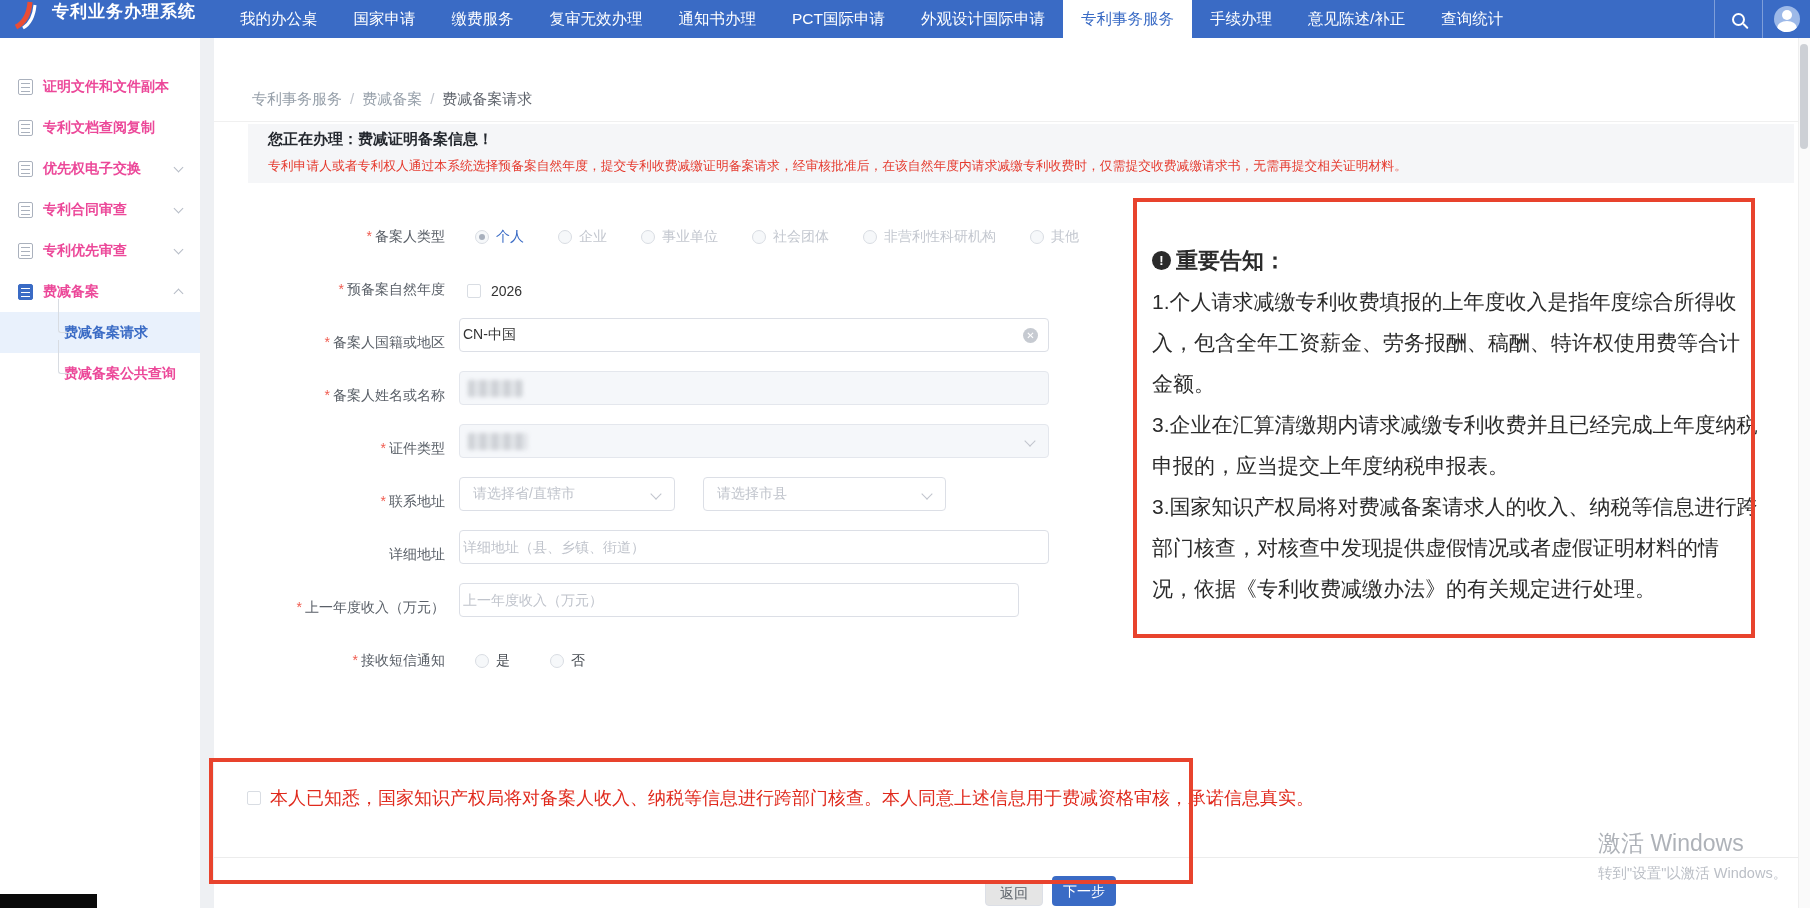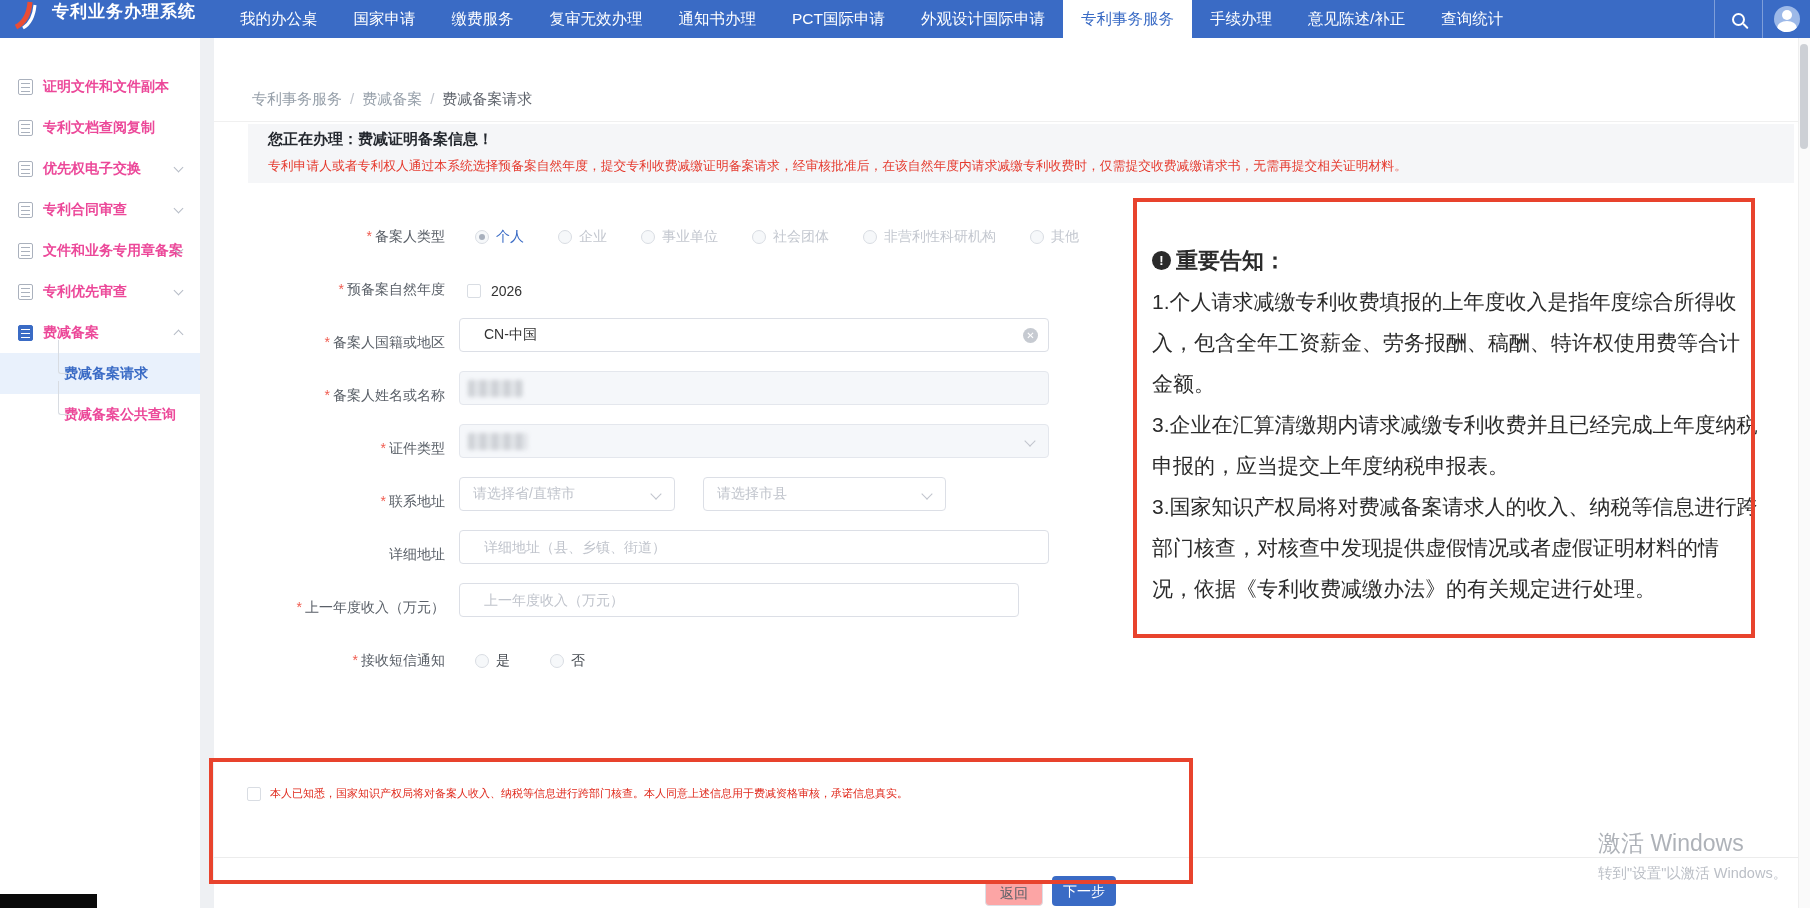--- a/index.html
+++ b/index.html
@@ -47,21 +47,21 @@
   .banner-title { font-size:15px; font-weight:bold; color:#24282e; }
   .banner-notice { font-size:12.8px; color:#e53a2e; margin-top:9px; white-space:nowrap; }
 
   
   .form { position:absolute; left:214px; top:193px; width:1000px; z-index:1; }
   .frow { height:53px; display:flex; align-items:flex-end; }
   .flabel { width:231px; text-align:right; font-size:14px; color:#5a6068; flex:0 0 auto; white-space:nowrap; }
   .req { color:#f05b4f; margin-right:3px; font-size:14px; }
   .fctrl { margin-left:14px; display:flex; align-items:center; position:relative; }
 
-  .tinput { width:590px; height:34px; border:1px solid #dcdfe6; border-radius:4px; font-size:14px; color:#333; padding:0 34px 0 24px; outline:none; font-family:inherit; background:#fff; }
+  .tinput { width:590px; height:34px; border:1px solid #dcdfe6; border-radius:4px; font-size:14px; color:#333; padding:0 34px 0 3px; outline:none; font-family:inherit; background:#fff; }
   .tinput::placeholder { color:#c0c4cc; }
   .dis-box { width:590px; height:34px; border:1px solid #e4e7ed; border-radius:4px; background:#f5f7fa; position:relative; display:flex; align-items:center; }
   .blob { height:17px; margin-left:8px; border-radius:2px; background:repeating-linear-gradient(90deg,#c9ccd1 0 6px,#e0e3e7 6px 12px); filter:blur(2px); opacity:.9; }
   .sel-chev { position:absolute; right:14px; top:12px; width:8px; height:8px; border-right:1.5px solid #c0c4cc; border-bottom:1.5px solid #c0c4cc; transform:rotate(45deg); }
   .clear-ic { position:absolute; right:11px; top:10px; width:15px; height:15px; border-radius:50%; background:#c6cad1; color:#fff; font-size:10px; line-height:15px; text-align:center; cursor:pointer; }
   .select { height:34px; border:1px solid #dcdfe6; border-radius:4px; background:#fff; position:relative; display:flex; align-items:center; font-size:14px; color:#c0c4cc; padding-left:13px; cursor:pointer; }
   .sel-prov { width:216px; margin-right:28px; }
   .sel-city { width:243px; }
   .income { width:560px; }
 
@@ -82,23 +82,23 @@
   .notice-title { font-size:22px; font-weight:bold; color:#2b2b2b; line-height:41px; display:flex; align-items:center; }
   .ic-alert { display:inline-block; width:19px; height:19px; border-radius:50%; background:#2b2b2b; color:#fff; font-size:13px; font-weight:bold; line-height:19px; text-align:center; margin-right:5px; flex:0 0 auto; }
   .notice p { font-size:21px; color:#2b2b2b; line-height:41px; }
 
   
   .red-box1 { position:absolute; left:1133px; top:198px; width:622px; height:440px; border:4px solid #e8432d; z-index:4; pointer-events:none; }
   .red-box2 { position:absolute; left:209px; top:758px; width:984px; height:126px; border:4px solid #e8432d; z-index:4; pointer-events:none; }
 
   
   .agreement { position:absolute; left:247px; top:786px; display:flex; align-items:center; z-index:3; }
-  .agree-text { font-size:11px; color:#e02a1d; margin-left:9px; white-space:nowrap; }
+  .agree-text { font-size:18px; color:#e02a1d; margin-left:9px; white-space:nowrap; }
   .divider { position:absolute; left:214px; right:0; top:857px; border-top:1px solid #ececec; }
-  .btn-back { position:absolute; left:985px; top:880px; width:58px; height:26px; background:#fca5a5; border:1px solid #dcdfe6; border-radius:4px; font-size:14px; color:#5a6068; text-align:center; line-height:24px; cursor:pointer; z-index:3; }
+  .btn-back { position:absolute; left:985px; top:880px; width:58px; height:26px; background:#e5e5e5; border:1px solid #dcdfe6; border-radius:4px; font-size:14px; color:#5a6068; text-align:center; line-height:24px; cursor:pointer; z-index:3; }
   .btn-next { position:absolute; left:1052px; top:876px; width:64px; height:30px; background:#3a6bc5; border:none; border-radius:4px; font-size:14px; color:#fff; text-align:center; line-height:30px; cursor:pointer; z-index:3; }
 
   
   .wm1 { position:absolute; left:1598px; top:828px; font-size:23px; color:rgba(160,165,172,.85); z-index:2; }
   .wm2 { position:absolute; left:1598px; top:864px; font-size:14.5px; color:rgba(175,180,188,.85); z-index:2; }
   .black-strip { position:absolute; left:0; top:894px; width:97px; height:14px; background:#0a0a0a; z-index:5; }
   .scroll-track { position:absolute; right:0; top:38px; width:12px; bottom:0; background:#fafafa; border-left:1px solid #efefef; z-index:2; }
   .scroll-thumb { position:absolute; right:2px; top:6px; width:8px; height:105px; border-radius:4px; background:#cdd0d5; cursor:pointer; }
 </style>
 </head>
@@ -167,25 +167,20 @@
       <span class="s-label">优先权电子交换</span>
       <span class="chev down"></span>
     </div>
 
     <div class="side-item">
       <span class="s-icon"></span>
       <span class="s-label">专利合同审查</span>
       <span class="chev down"></span>
     </div>
 
-    <div class="side-item">
-      <span class="s-icon"></span>
-      <span class="s-label">文件和业务专用章备案</span>
-      <span class="chev down"></span>
-    </div>
 
     <div class="side-item">
       <span class="s-icon"></span>
       <span class="s-label">专利优先审查</span>
       <span class="chev down"></span>
     </div>
 
     <div class="side-item">
       <span class="s-icon blue"></span>
       <span class="s-label">费减备案</span>

